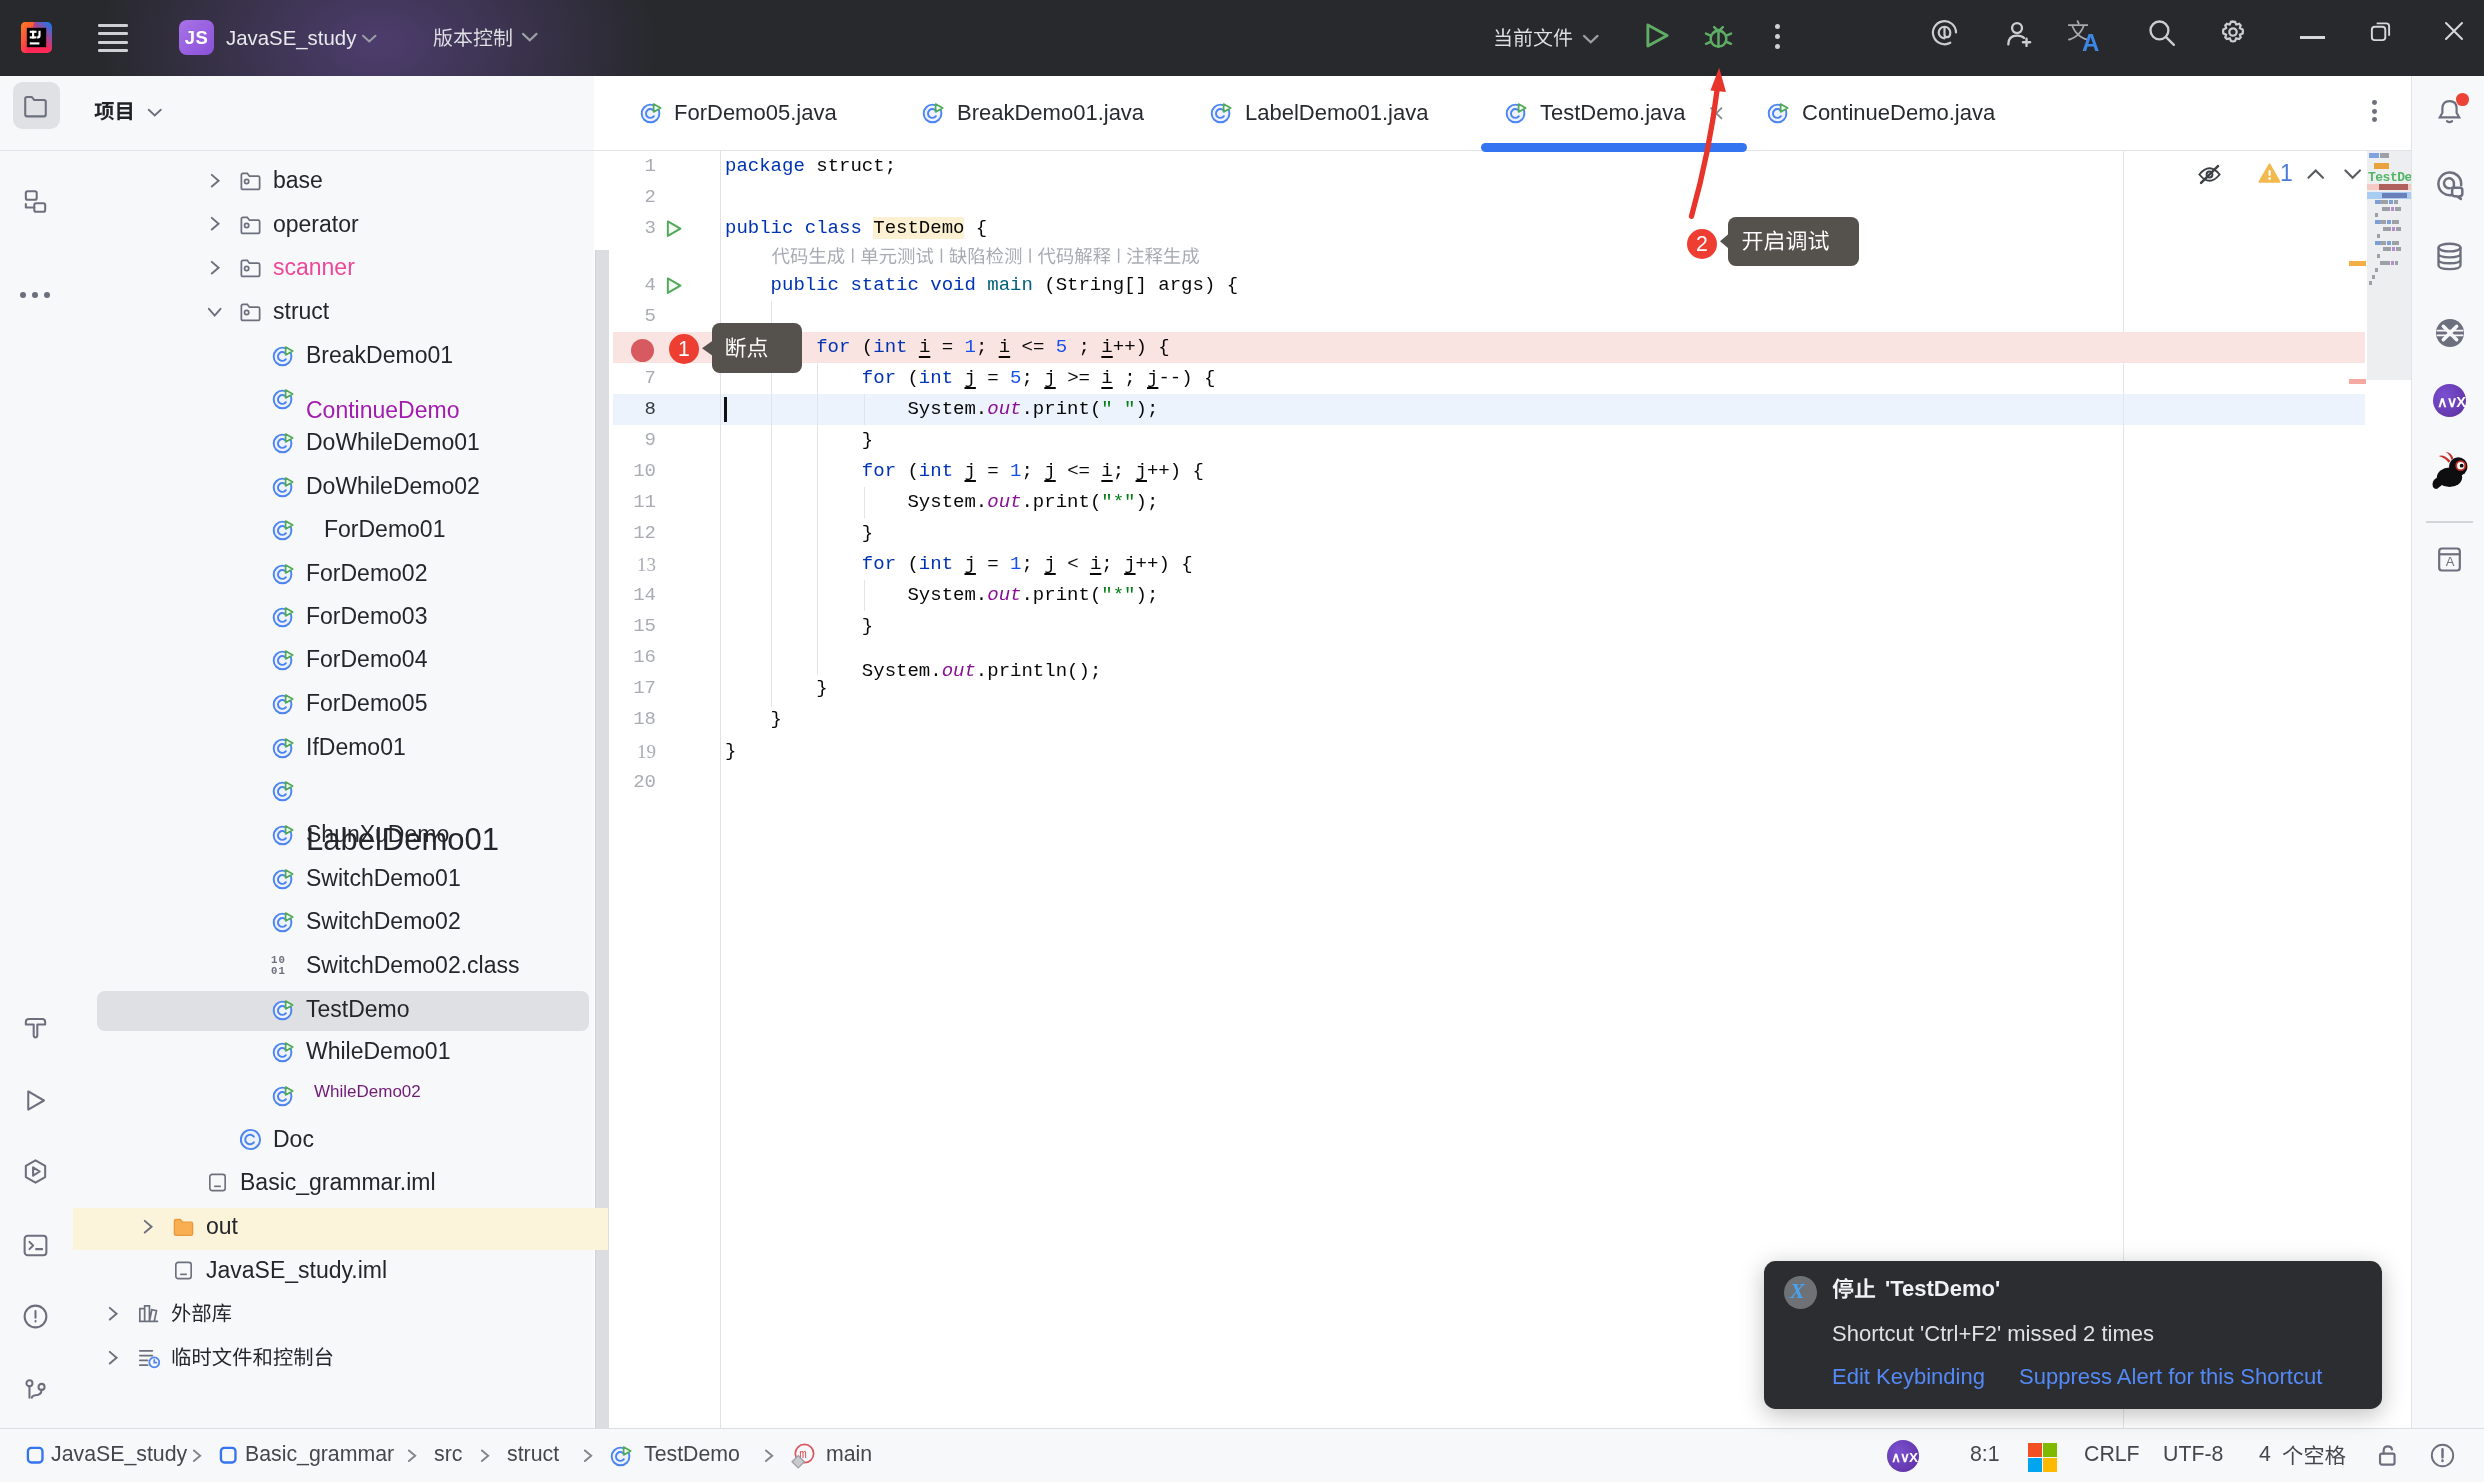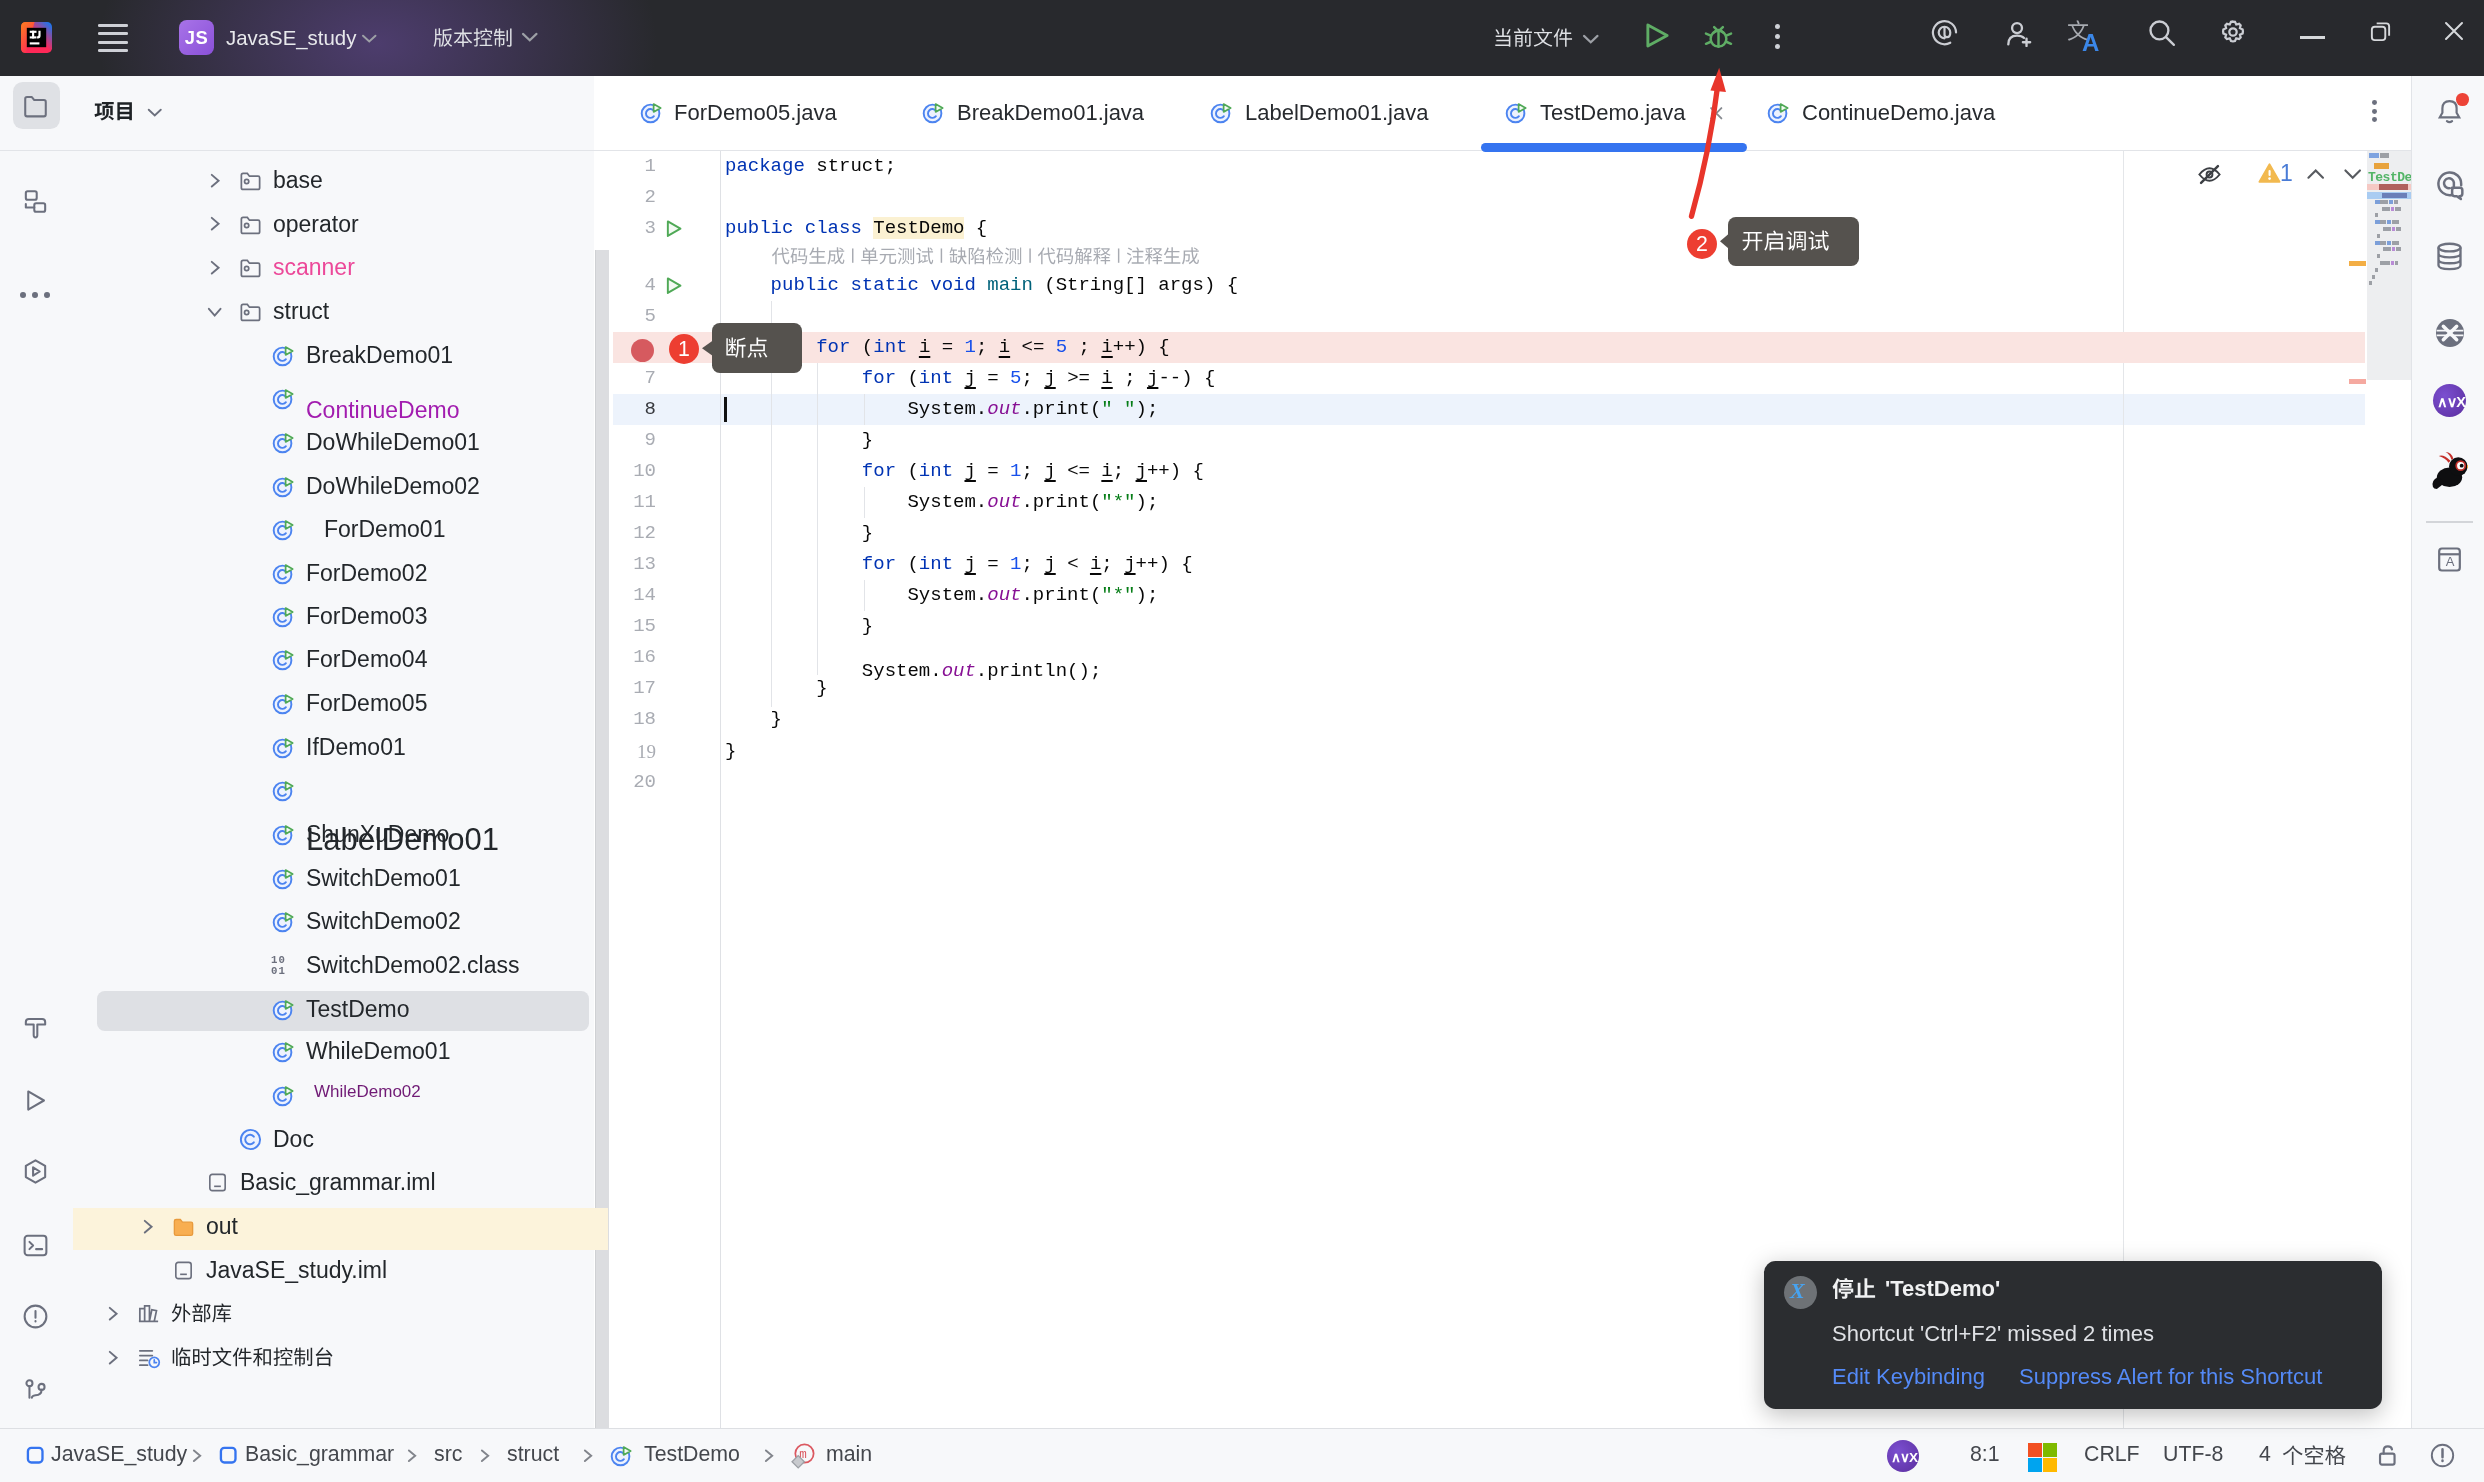--- a/index.html
+++ b/index.html
@@ -446,21 +446,21 @@
 <div class="ln" style="top:182px;">2</div>
 <div class="ln" style="top:213px;">3</div>
 <div class="ln" style="top:270px;">4</div>
 <div class="ln" style="top:301px;">5</div>
 <div class="ln" style="top:363px;">7</div>
 <div class="ln" style="top:394px;color:#37393E">8</div>
 <div class="ln" style="top:425px;">9</div>
 <div class="ln" style="top:456px;">10</div>
 <div class="ln" style="top:487px;">11</div>
 <div class="ln" style="top:518px;">12</div>
-<div class="ln" style="top:549px;">13</div>
+<div class="ln" style="top:549px;font-family:Liberation Serif, serif;">13</div>
 <div class="ln" style="top:580px;">14</div>
 <div class="ln" style="top:611px;">15</div>
 <div class="ln" style="top:642px;">16</div>
 <div class="ln" style="top:673px;">17</div>
 <div class="ln" style="top:704px;">18</div>
 <div class="ln" style="top:736px;font-family:Liberation Serif, serif;">19</div>
 <div class="ln" style="top:767px;">20</div>
 <svg class="abs" style="left:663px;top:218px" width="21.3" height="21.3" viewBox="0 0 22 22">
 <path d="M5 3.5 L18 11 L5 18.5 Z" fill="#F3FAF3" stroke="#4FA956" stroke-width="2" stroke-linejoin="round"></path>
   </svg>

